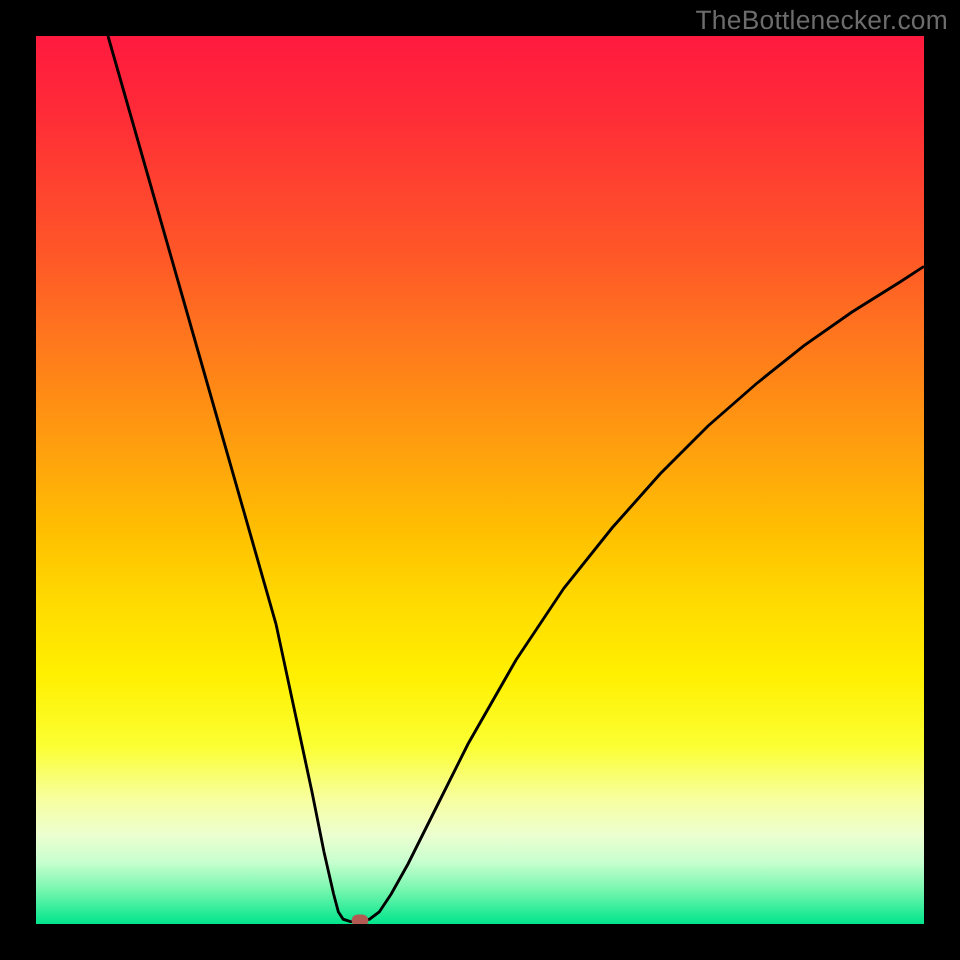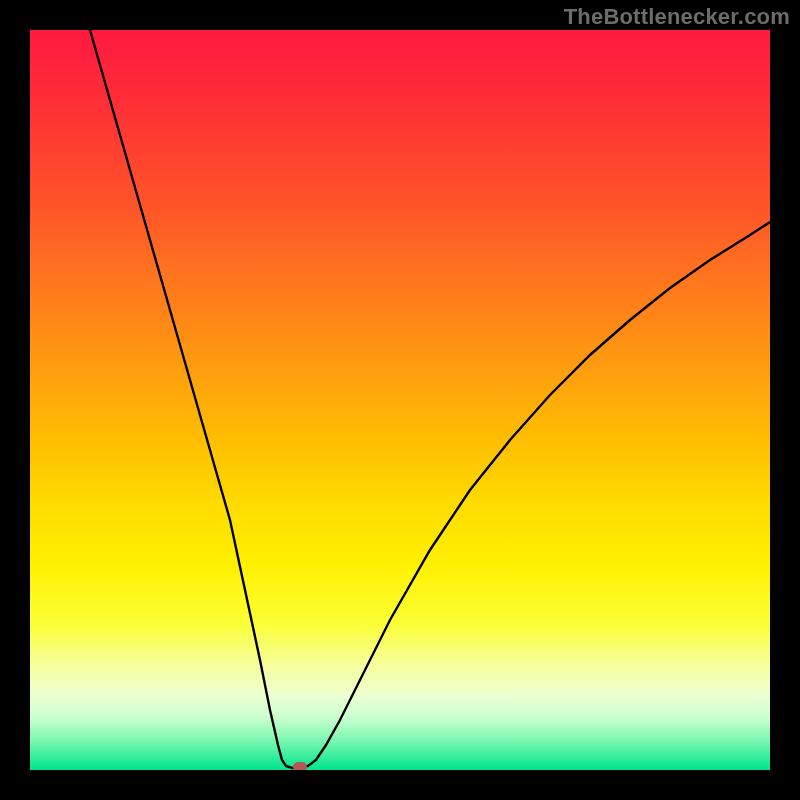--- a/index.html
+++ b/index.html
@@ -10,21 +10,21 @@
     font-family: Arial, Helvetica, sans-serif;
     position: relative;
     background: #000;
   }
   .watermark {
     position: absolute;
     top: 4px;
     right: 10px;
     color: #6c6c6c;
     font-size: 22px;
-    font-weight: 700;
+    font-weight: 400;
     letter-spacing: 0.2px;
     z-index: 10;
   }
   .frame {
     position: absolute;
     top: 0;
     left: 0;
     width: 800px;
     height: 800px;
     background: #000;

